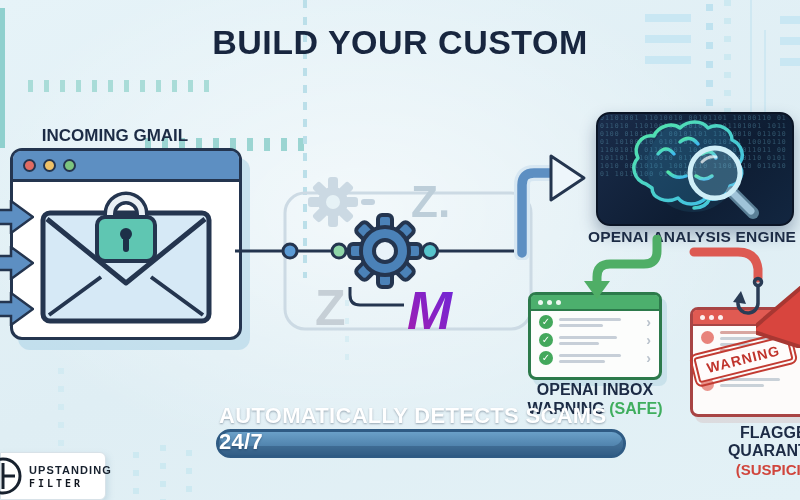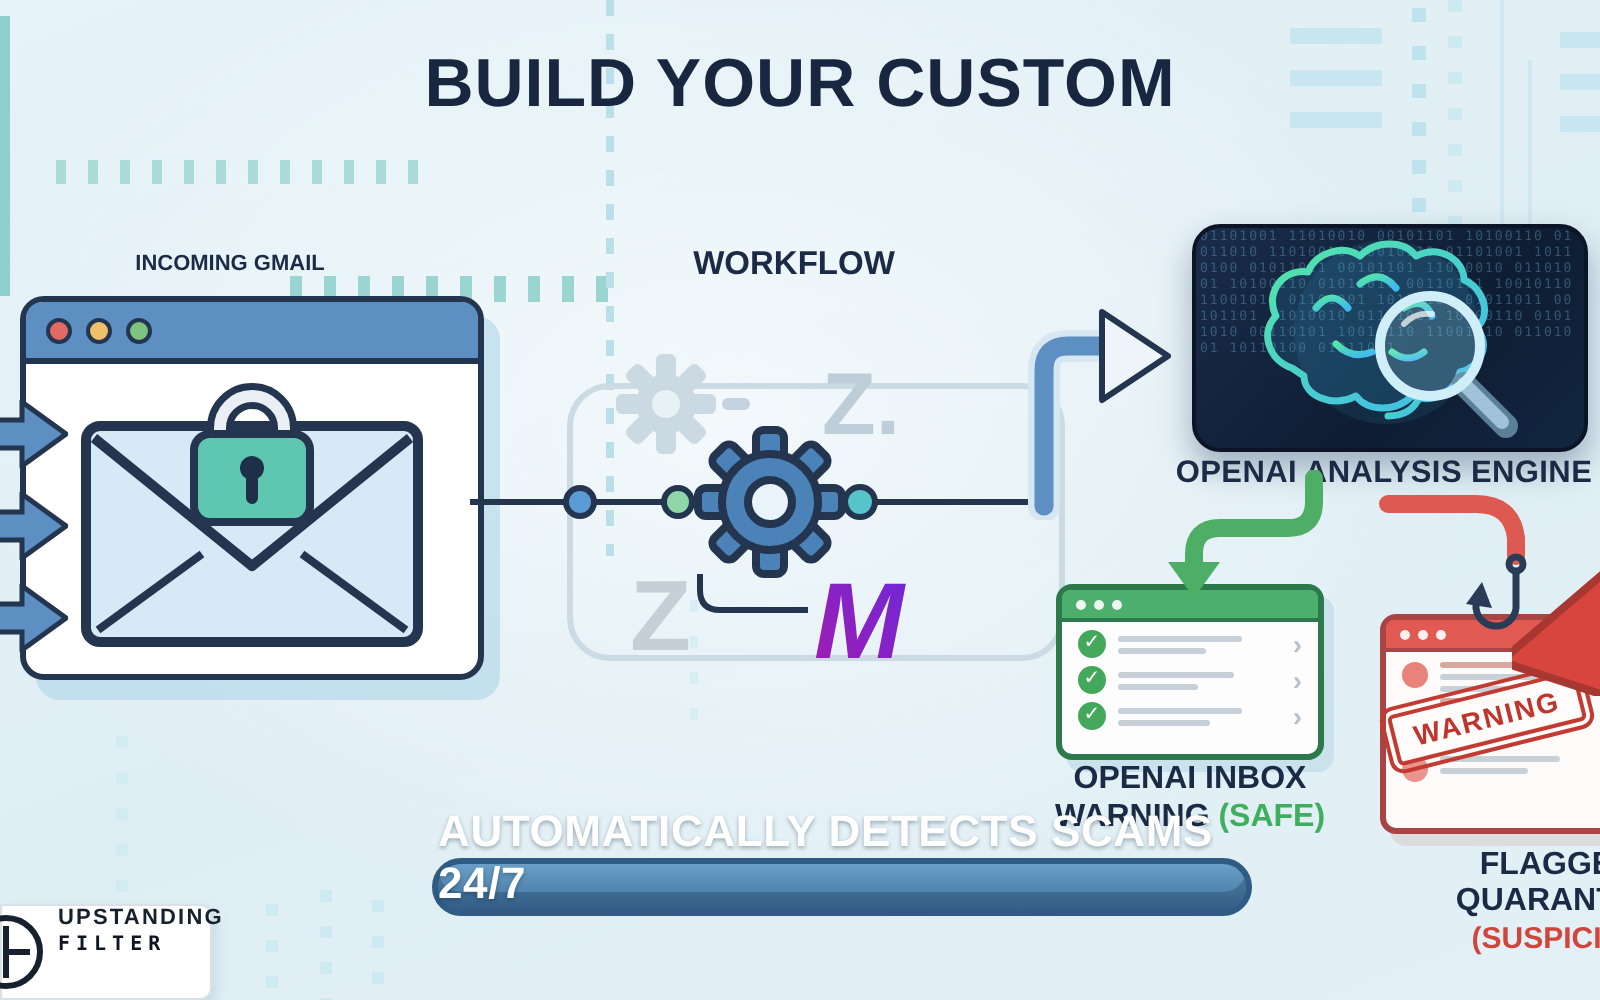--- a/index.html
+++ b/index.html
@@ -61,21 +61,21 @@
     font-family:"DejaVu Sans Mono","Liberation Mono",monospace;font-size:6.5px;line-height:8px;
     word-break:break-all;overflow:hidden;letter-spacing:1px;}
   
   .cta{left:216px;top:429px;width:410px;height:29px;border-radius:22px;border:3px solid #2f5b84;
     background:linear-gradient(180deg,#6aa0c8,#40719c);box-sizing:border-box;
     box-shadow:inset 0 -9px 0 rgba(18,48,80,.28);display:flex;align-items:flex-end;justify-content:center;}
   .cta span{color:#fff;font-weight:800;font-size:22px;letter-spacing:.3px;
     text-shadow:0 1px 2px rgba(10,30,55,.35);}
   
   .logo{left:0;top:452px;width:104px;height:46px;background:#fff;border:1px solid #d8e2e8;
-    border-radius:0 6px 6px 0;display:flex;box-shadow:2px 3px 6px rgba(120,160,180,.25);}
+    border-radius:0 6px 6px 0;display:flex;align-items:center;box-shadow:2px 3px 6px rgba(120,160,180,.25);}
   .logo-txt{margin-left:28px;display:flex;flex-direction:column;gap:2px;}
   .logo-l1{font-size:11px;font-weight:800;letter-spacing:1.1px;color:#17212e;}
   .logo-l2{font-family:"DejaVu Sans Mono","Liberation Mono",monospace;font-size:10px;font-weight:700;
     letter-spacing:3px;color:#10161f;}
   .z0{z-index:0}.z2{z-index:2}.z3{z-index:3}.z4{z-index:4}.z5{z-index:5}
 </style>
 </head>
 <body>
 
 <div id="stage">
@@ -96,21 +96,21 @@
   <div class="abs sqcol3 z0" style="left:100px;top:468px;width:5px;height:32px"></div>
   <div class="abs sqcol3 z0" style="left:133px;top:452px;width:6px;height:48px"></div>
   <div class="abs sqcol3 z0" style="left:160px;top:445px;width:6px;height:55px"></div>
   <div class="abs sqcol3 z0" style="left:186px;top:450px;width:6px;height:50px"></div>
   <div class="abs sqcol3 z0" style="left:345px;top:300px;width:4px;height:60px;opacity:.6"></div>
 
   <div class="abs title z2">
     <div>BUILD YOUR CUSTOM</div>
   </div>
 
-  <div class="abs seclabel z2" style="left:15px;top:126px;width:200px;font-size:11px">INCOMING GMAIL</div>
+  <div class="abs seclabel z2" style="left:15px;top:126px;width:200px;font-size:17px">INCOMING GMAIL</div>
 
   <div class="abs gwin z2">
     <div class="gwin-bar">
       <div class="dot" style="background:#e06b62"></div>
       <div class="dot" style="background:#eec168"></div>
       <div class="dot" style="background:#7cc47f"></div>
     </div>
     <svg class="abs" style="left:22px;top:36px" width="182" height="140" viewBox="0 0 182 140">
       <g>
         <rect x="8" y="26" width="166" height="108" rx="7" fill="#d6e9f6" stroke="#24354f" stroke-width="5"></rect>
@@ -131,21 +131,20 @@
     <polygon points="0,10 19,10 19,1 41,17 19,33 19,24 0,24" fill="#5d8fc2" stroke="#24354f" stroke-width="2.5"></polygon>
   </svg>
   <svg class="abs z3" style="left:-8px;top:246px" width="42" height="34" viewBox="0 0 42 34">
     <polygon points="0,10 19,10 19,1 41,17 19,33 19,24 0,24" fill="#5d8fc2" stroke="#24354f" stroke-width="2.5"></polygon>
   </svg>
   <svg class="abs z3" style="left:-8px;top:292px" width="42" height="34" viewBox="0 0 42 34">
     <polygon points="0,10 19,10 19,1 41,17 19,33 19,24 0,24" fill="#5d8fc2" stroke="#24354f" stroke-width="2.5"></polygon>
   </svg>
 
   <div class="abs seclabel z2" style="left:272px;top:123px;width:250px;font-size:16.5px;line-height:1.18">
-    <div>WORKFLOW</div>
   </div>
 
   <svg class="abs z2" style="left:235px;top:165px" width="330" height="185" viewBox="0 0 330 185">
     <rect x="50" y="28" width="246" height="136" rx="20" fill="none" stroke="#ccdae4" stroke-width="3"></rect>
 
     <g fill="#cbd9e3">
       <rect x="93" y="12" width="10" height="13" rx="3" transform="rotate(0,98,37)"></rect>
       <rect x="93" y="12" width="10" height="13" rx="3" transform="rotate(45,98,37)"></rect>
       <rect x="93" y="12" width="10" height="13" rx="3" transform="rotate(90,98,37)"></rect>
       <rect x="93" y="12" width="10" height="13" rx="3" transform="rotate(135,98,37)"></rect>

